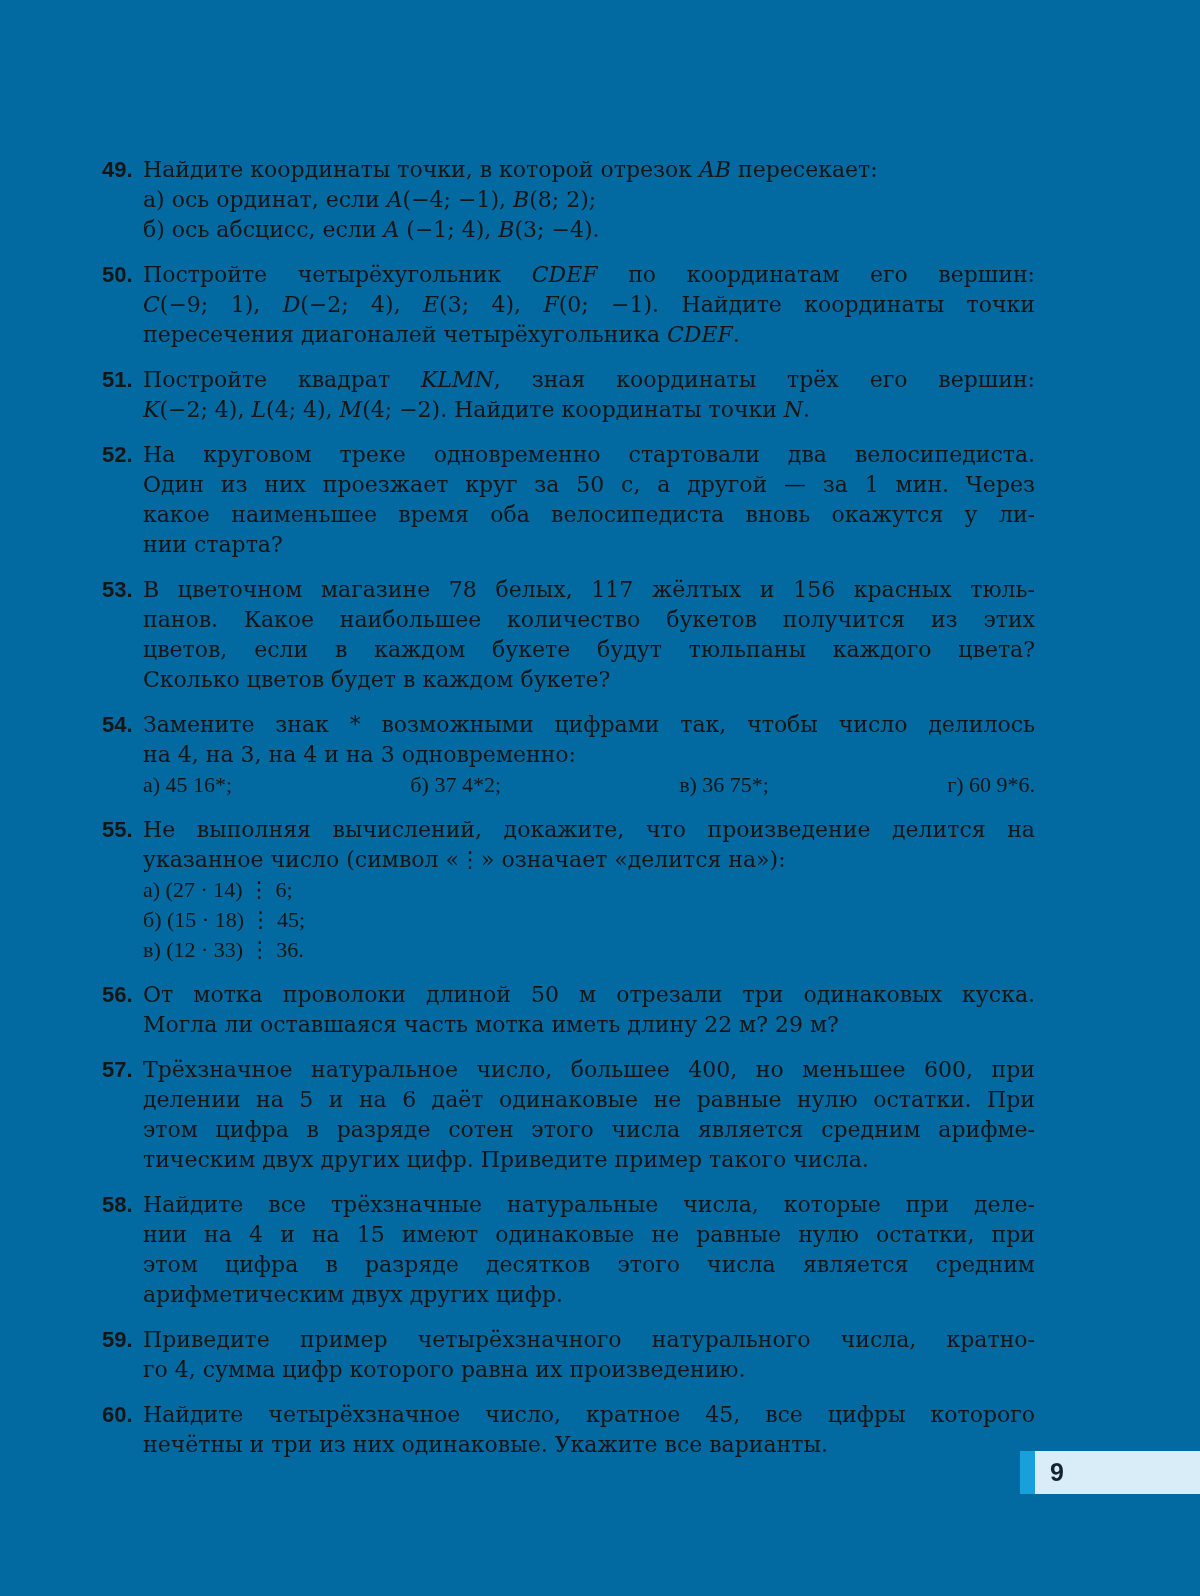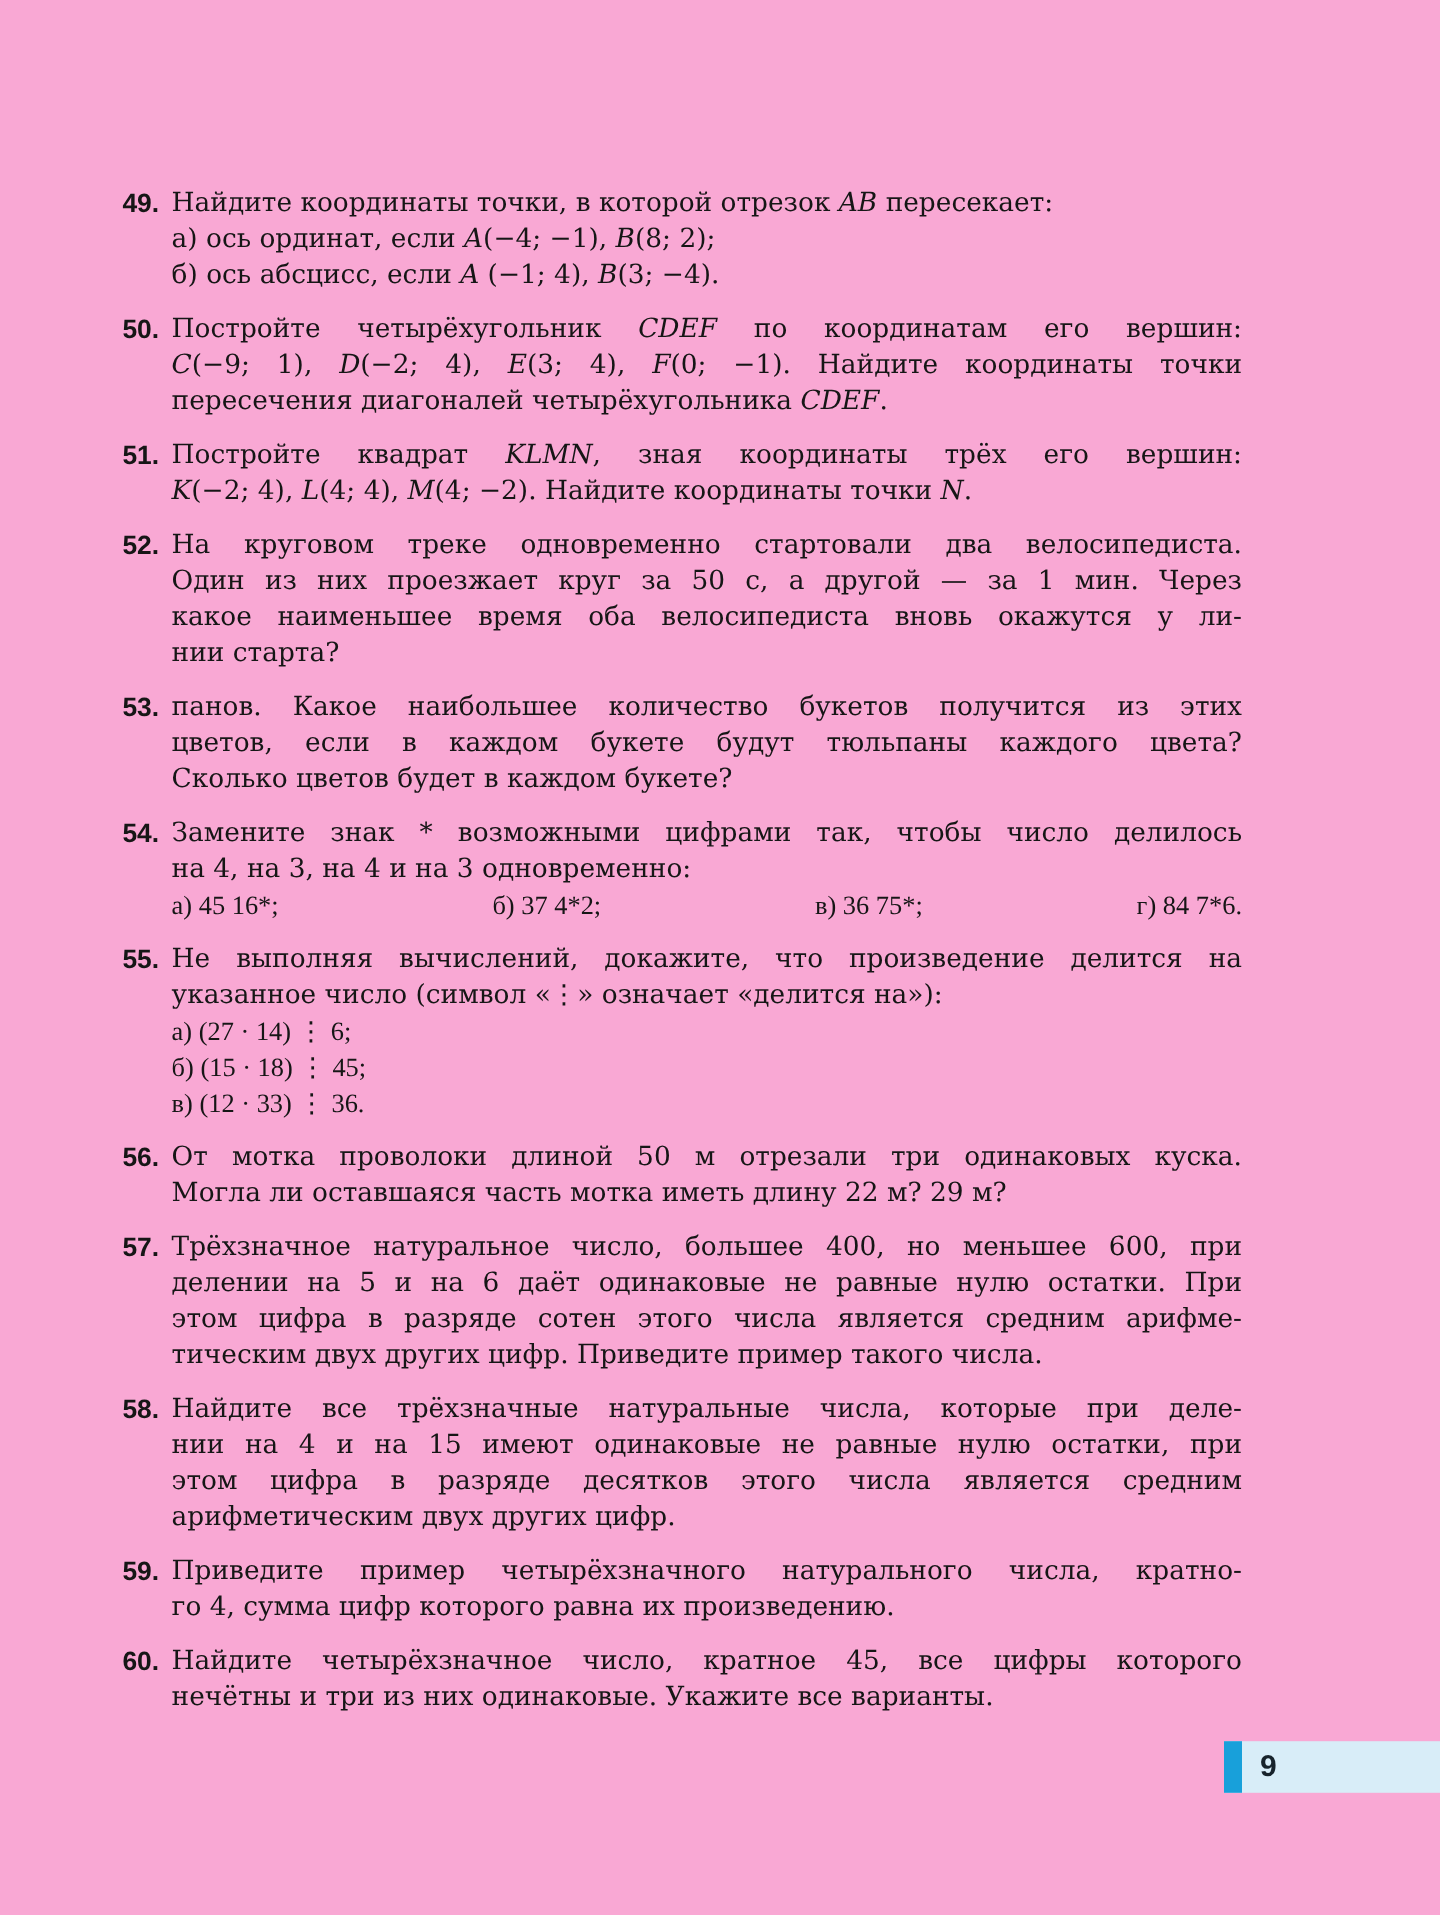--- a/index.html
+++ b/index.html
@@ -66,21 +66,21 @@
     font-family: "Liberation Sans", sans-serif;
     font-weight: 700;
     font-size: 25px;
     line-height: 43px;
     color: #17232c;
   }
 </style>
 </head>
 <body>
 
-<div class="page" style="background: #f9a8d4; color: rgb(22, 22, 22);">
+<div class="page" style="background: #0369a1; color: rgb(22, 22, 22);">
   <div class="content">
       <div class="problem">
         <div class="num">49.</div>
         <div class="pbody">
           <div class="line"><span>Найдите координаты точки, в которой отрезок </span><span class="it">AB</span><span> пересекает:</span></div>
           <div class="line"><span>а) ось ординат, если </span><span class="it">A</span><span>(−4; −1), </span><span class="it">B</span><span>(8; 2);</span></div>
           <div class="line"><span>б) ось абсцисс, если </span><span class="it">A</span><span> (−1; 4), </span><span class="it">B</span><span>(3; −4).</span></div>
         </div>
       </div>
       <div class="problem">
@@ -103,35 +103,36 @@
         <div class="pbody">
           <div class="line j"><span>На круговом треке одновременно стартовали два велосипедиста.</span></div>
           <div class="line j"><span>Один из них проезжает круг за 50 с, а другой — за 1 мин. Через</span></div>
           <div class="line j"><span>какое наименьшее время оба велосипедиста вновь окажутся у ли-</span></div>
           <div class="line"><span>нии старта?</span></div>
         </div>
       </div>
       <div class="problem">
         <div class="num">53.</div>
         <div class="pbody">
+          <div class="line j"><span>В цветочном магазине 78 белых, 117 жёлтых и 156 красных тюль-</span></div>
           <div class="line j"><span>панов. Какое наибольшее количество букетов получится из этих</span></div>
           <div class="line j"><span>цветов, если в каждом букете будут тюльпаны каждого цвета?</span></div>
           <div class="line"><span>Сколько цветов будет в каждом букете?</span></div>
         </div>
       </div>
       <div class="problem">
         <div class="num">54.</div>
         <div class="pbody">
           <div class="line j"><span>Замените знак * возможными цифрами так, чтобы число делилось</span></div>
           <div class="line"><span>на 4, на 3, на 4 и на 3 одновременно:</span></div>
           <div class="opts" style="width: 100%;">
             <span>а) 45 16*;</span>
             <span>б) 37 4*2;</span>
             <span>в) 36 75*;</span>
-            <span>г) 84 7*6.</span>
+            <span>г) 60 9*6.</span>
           </div>
         </div>
       </div>
       <div class="problem">
         <div class="num">55.</div>
         <div class="pbody">
           <div class="line j"><span>Не выполняя вычислений, докажите, что произведение делится на</span></div>
           <div class="line"><span>указанное число (символ «⋮» означает «делится на»):</span></div>
           <div class="opts" style="width: 93%; flex-direction: column;">
             <span>а) (27 · 14) ⋮ 6;</span>

